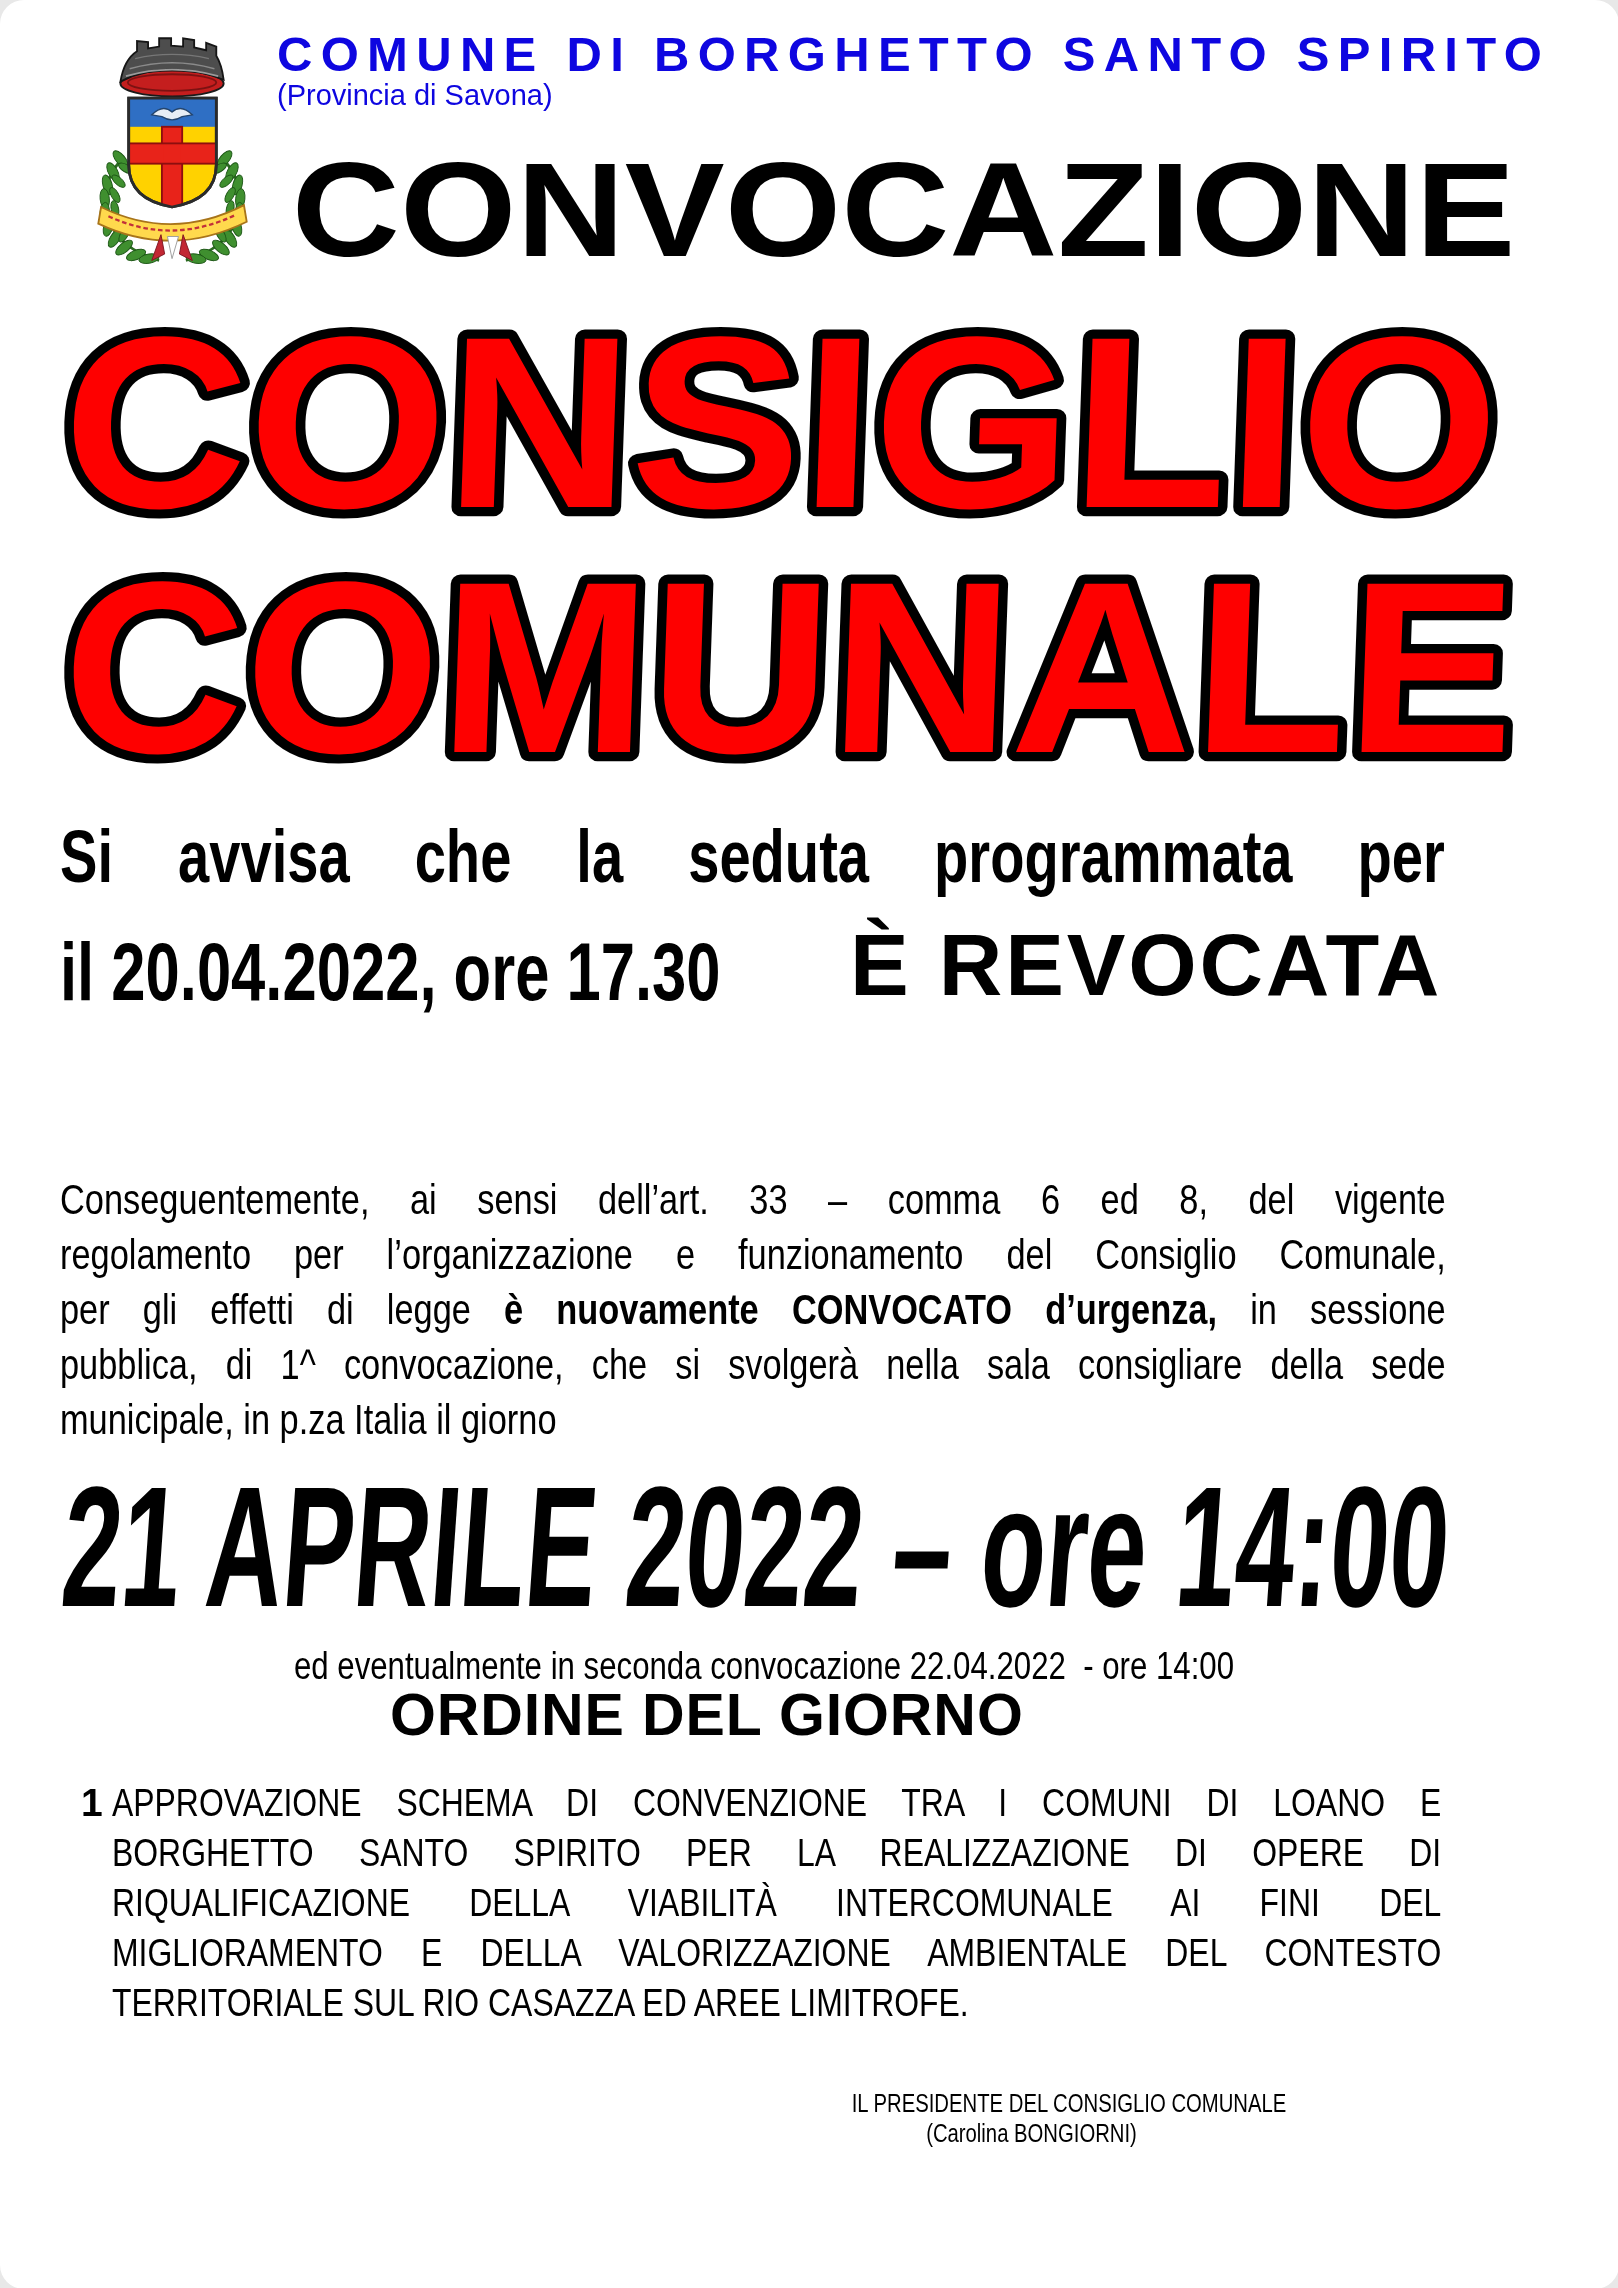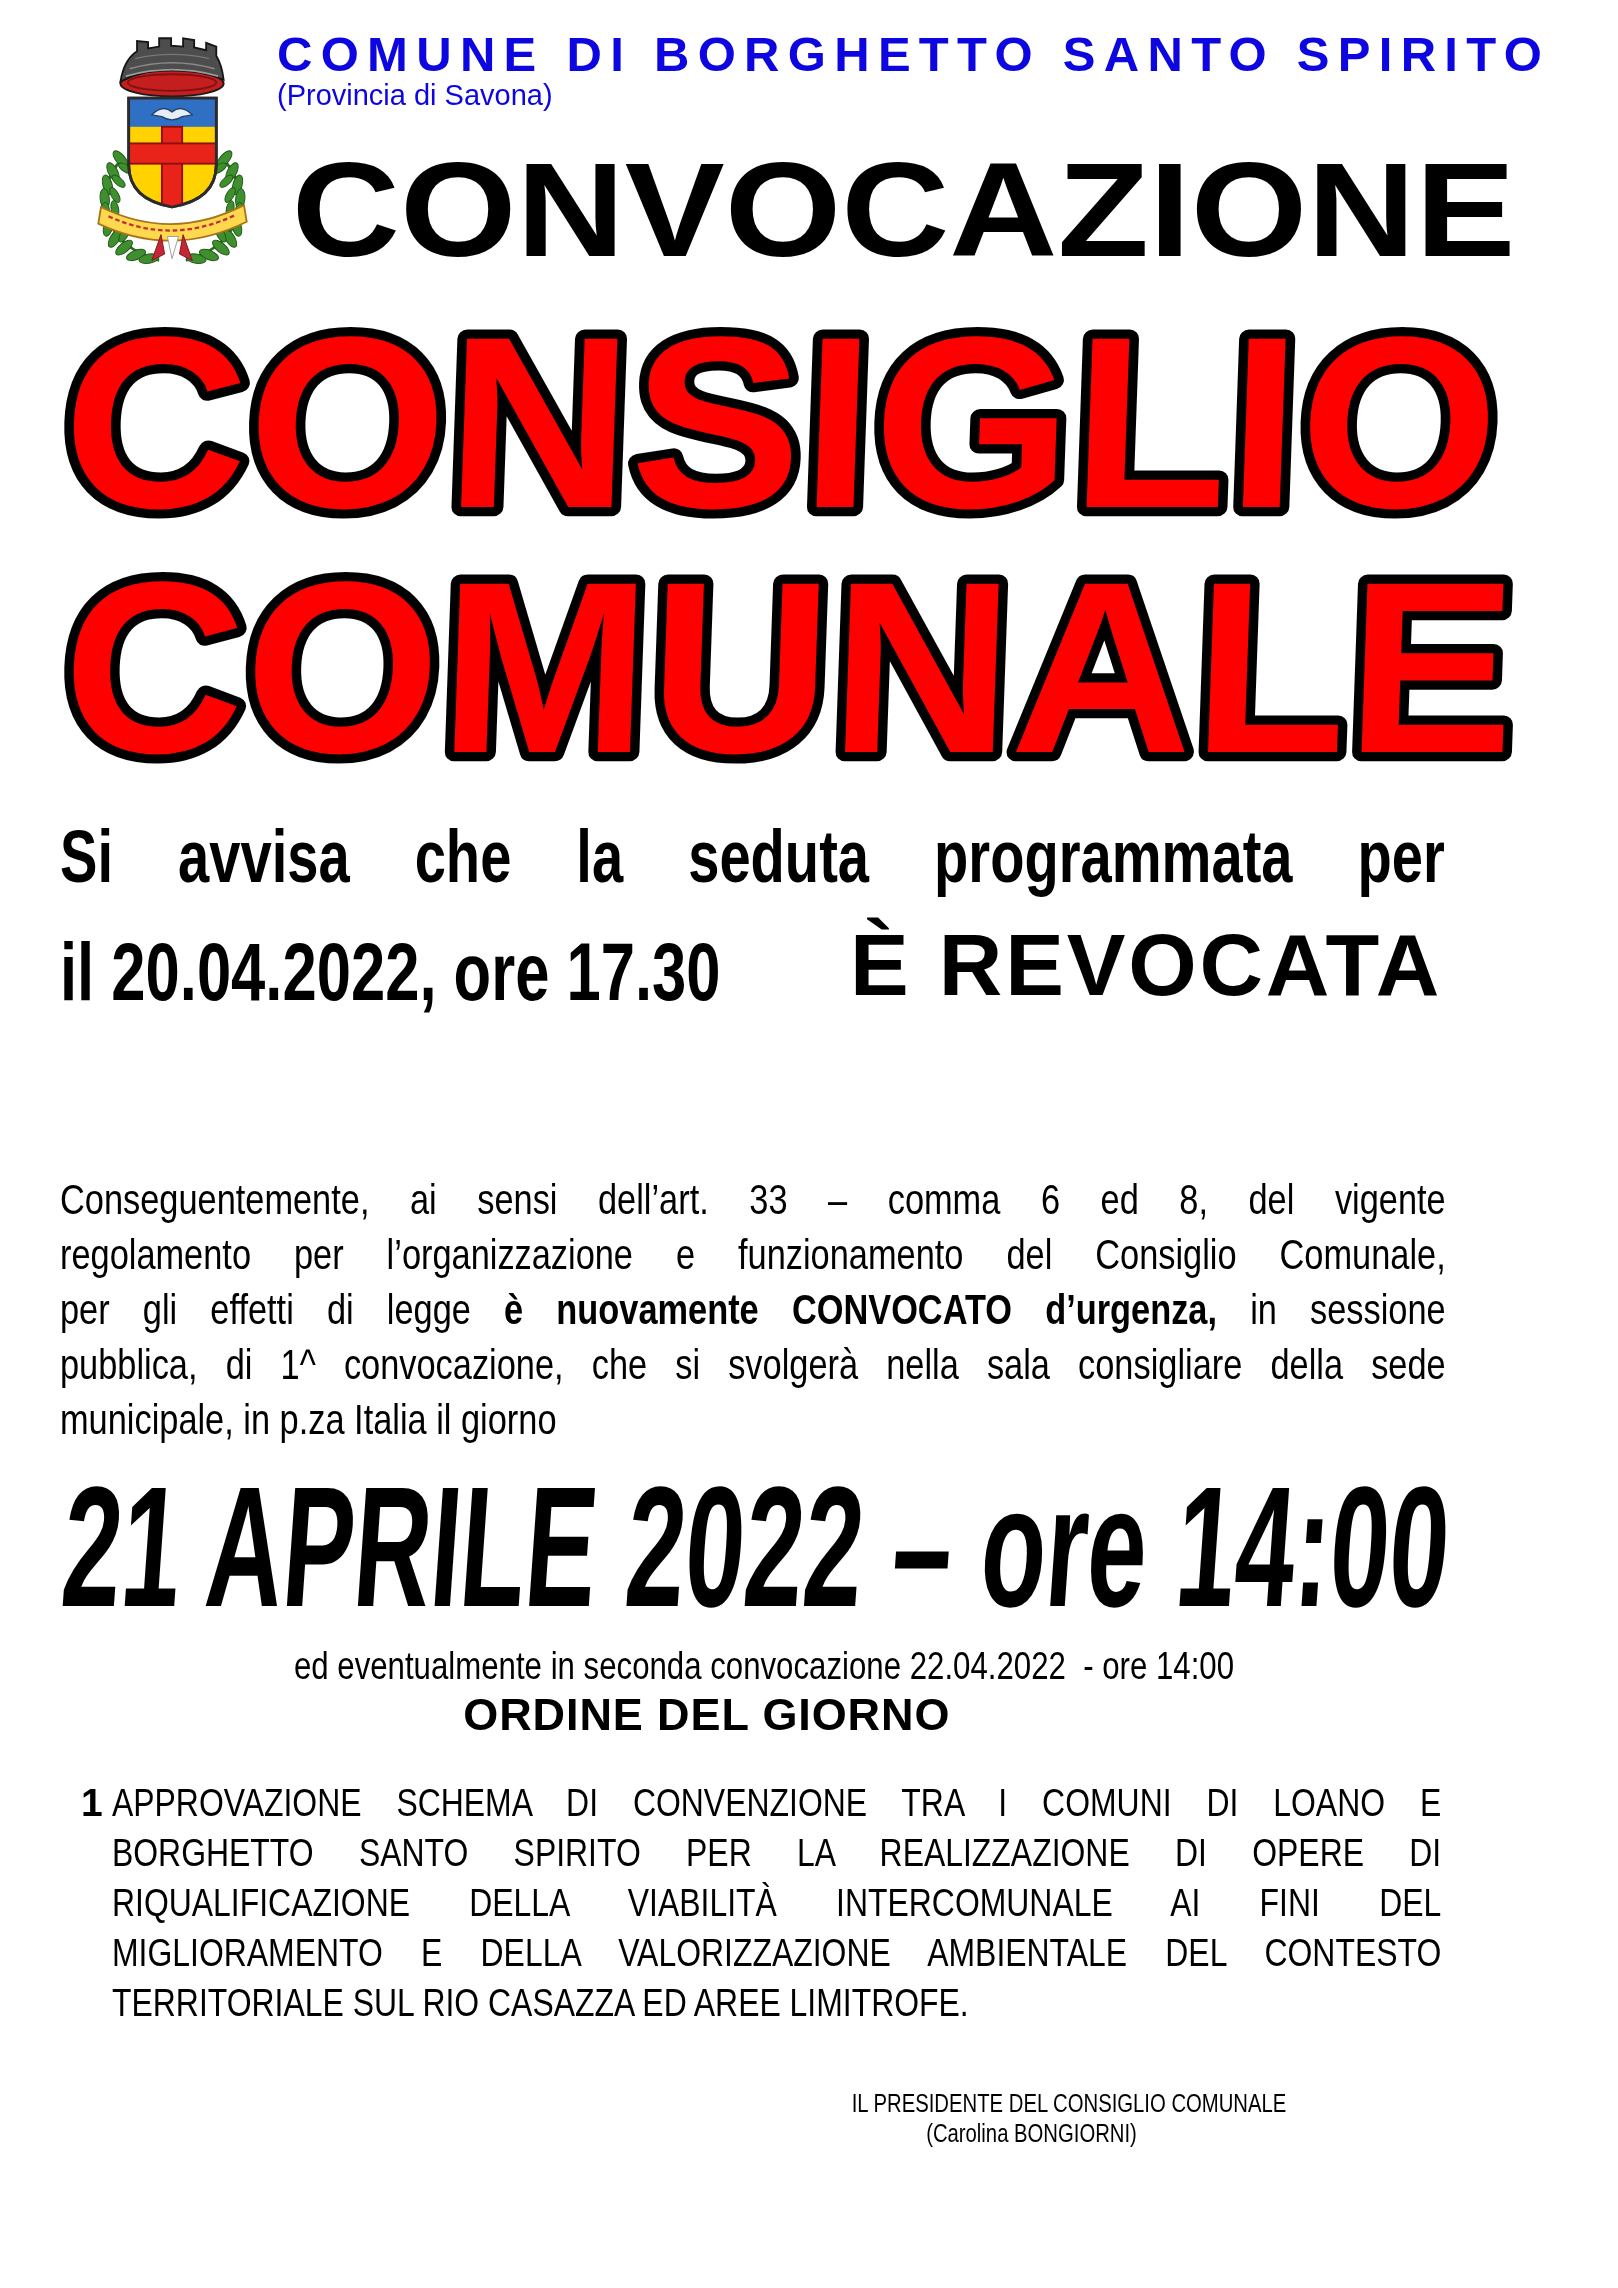--- a/index.html
+++ b/index.html
@@ -1,17 +1,17 @@
 <!DOCTYPE html>
 <html style="font-size:14.8px"><head>
 <meta charset="utf-8">
 <style>
   html,body{margin:0;padding:0;background:#e8e8e8;}
   .page{position:relative;width:1619px;height:2289px;background:#ffffff;overflow:hidden;
-        font-family:"Liberation Sans","DejaVu Sans",sans-serif;color:#000;}
+        font-family:"Liberation Sans","DejaVu Sans",sans-serif;color:#000;border-radius:24px;}
   .abs{position:absolute;}
 
   
   .muni-title{position:absolute;left:277px;top:28px;width:1264px;text-align:center;
     color:#0e06e0;font-weight:bold;font-size:49px;line-height:52px;letter-spacing:8.3px;white-space:nowrap;}
   .muni-sub{position:absolute;left:277px;top:79px;width:1264px;text-align:left;
     color:#0e06e0;font-size:29px;line-height:33px;}
 
   .display-svg{position:absolute;display:block;overflow:visible;}
   .display-svg text{font-family:"Liberation Sans","DejaVu Sans",sans-serif;}
@@ -28,21 +28,21 @@
   
   .para{position:absolute;left:60px;top:1172px;width:1694px;font-size:42px;line-height:55px;
     transform:scaleX(0.818);transform-origin:left top;}
   .jline{text-align:justify;text-align-last:justify;}
   .jlast{text-align:left;}
   .b{font-weight:bold;}
 
   .second-call{position:absolute;left:72px;top:1645px;width:1384px;text-align:center;font-size:39px;
     line-height:42px;white-space:pre;transform:scaleX(0.8);transform-origin:center top;}
   .odg{position:absolute;left:14.8px;top:1691px;width:1384px;text-align:center;
-    font-size:45px;font-weight:bold;line-height:48px;letter-spacing:0.9px;}
+    font-size:59px;font-weight:bold;line-height:48px;letter-spacing:0.9px;}
 
   
   .agenda{position:absolute;left:81px;top:1778px;width:1477px;}
   .agenda-num{position:absolute;left:0;top:0;font-size:39px;font-weight:bold;line-height:50px;}
   .agenda-text{margin-left:31px;width:1624px;font-size:39px;line-height:50px;
     transform:scaleX(0.8185);transform-origin:left top;}
 
   
   .sig{position:absolute;left:801px;top:2088px;width:461px;text-align:center;font-size:26px;
     line-height:30px;transform:scaleX(0.78);transform-origin:center top;white-space:nowrap;}

